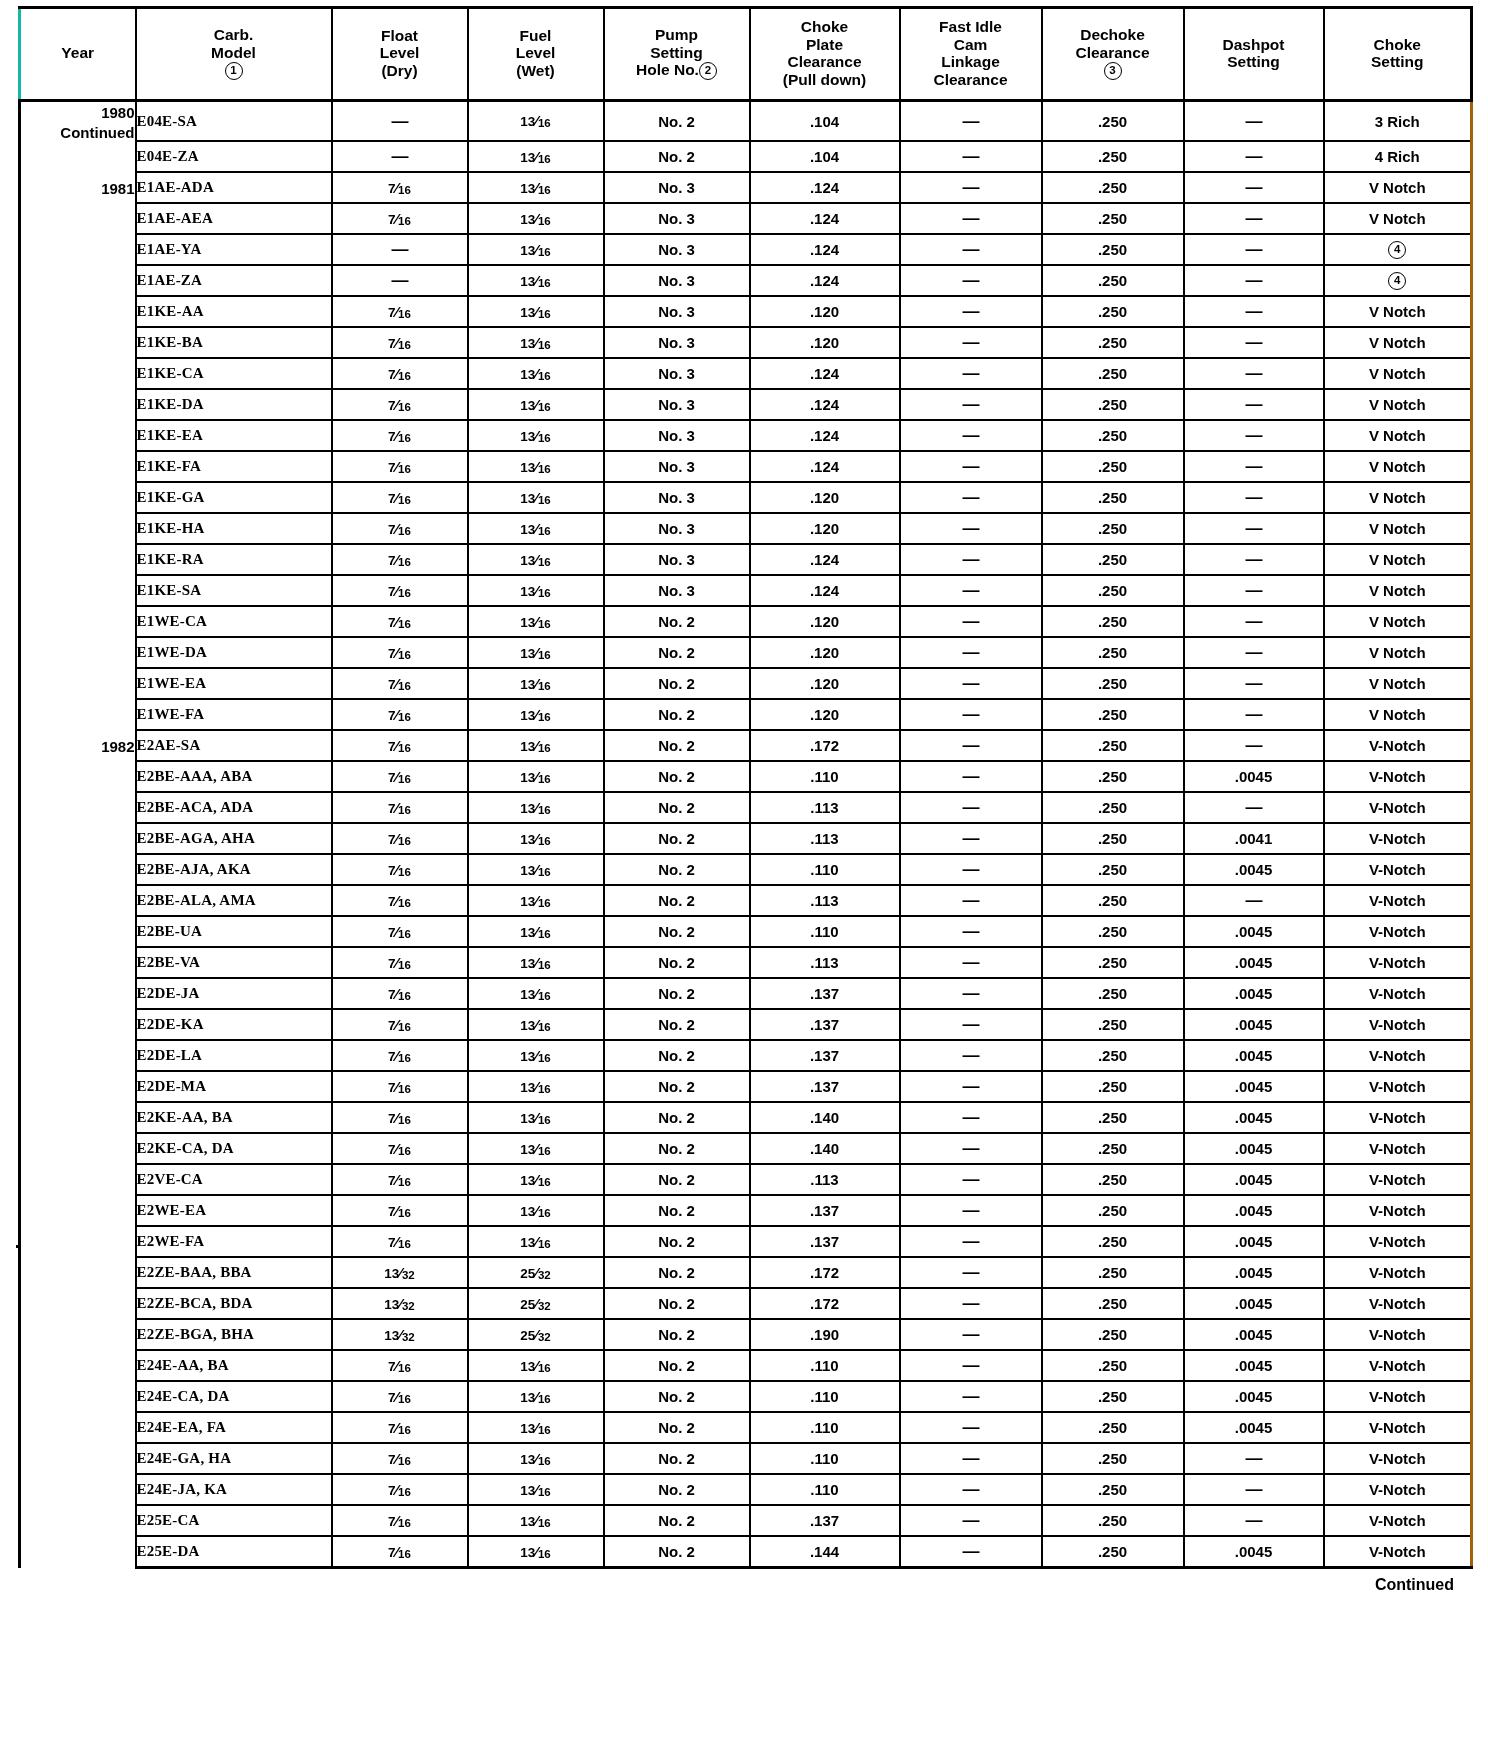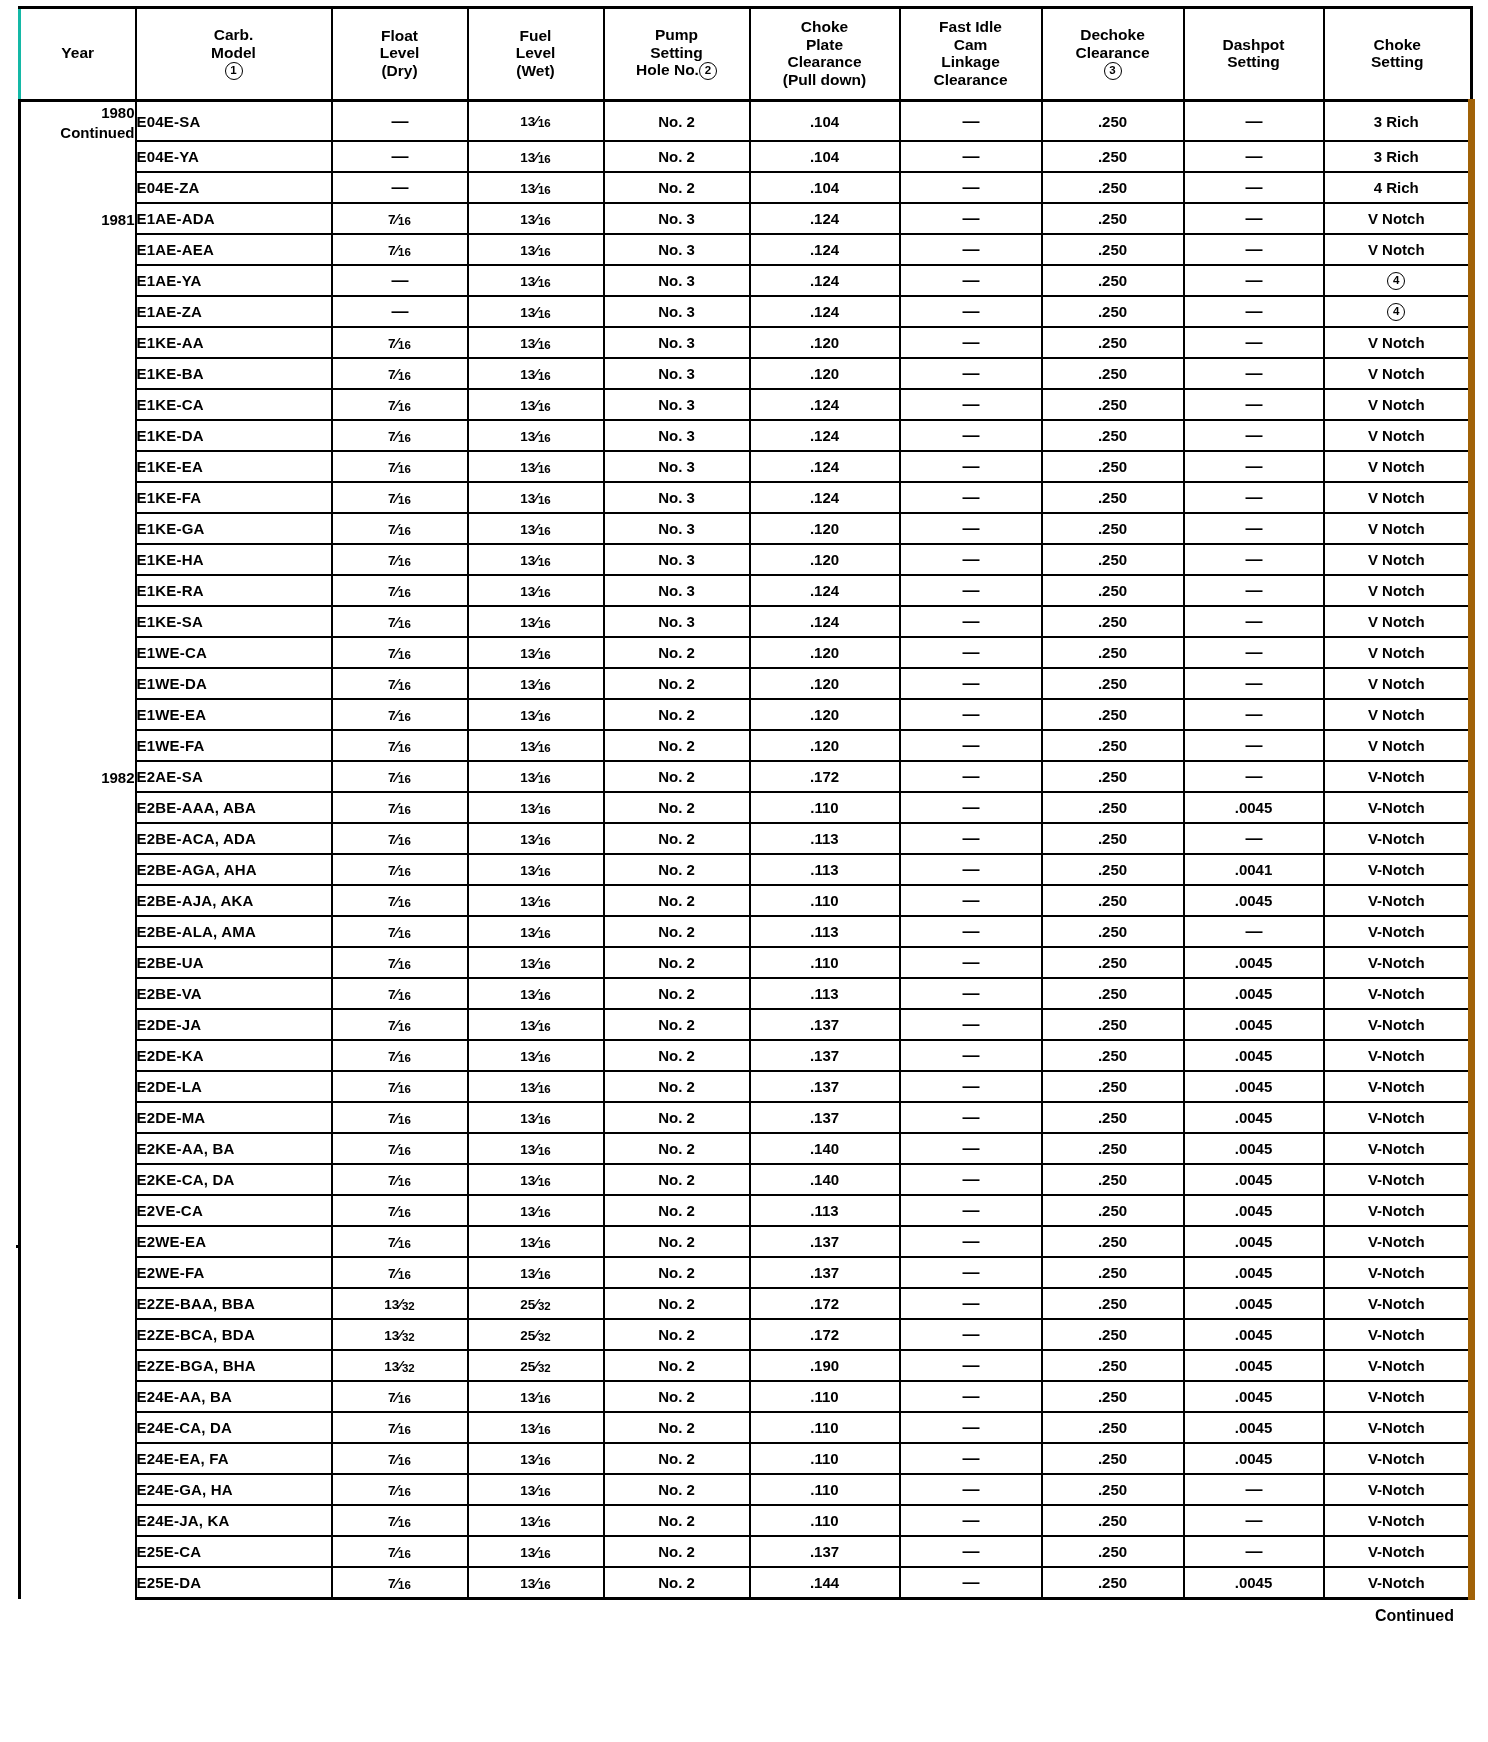--- a/index.html
+++ b/index.html
@@ -55,21 +55,21 @@
   }
   table.spec thead th:first-child { border-left: 3px solid #14b8a6; }
   table.spec thead th:last-child  { border-right: 3px solid #000; }
 
   table.spec tbody td {
     border-bottom: 2px solid #000;
     height: 29px;
     line-height: 1.0;
   }
   table.spec tbody tr td:first-child { border-left: 3px solid #000; }
-  table.spec tbody tr td:last-child  { border-right: 7px solid #a16207; }
+  table.spec tbody tr td:last-child  { border-right: 3px solid #a16207; }
   table.spec tbody tr:last-child td  { border-bottom: 3px solid #000; }
 
   td.year {
     font-weight: bold;
     font-size: 16px;
     text-align: right;
     padding-left: 6px;
     vertical-align: top;
     border-bottom: 0 !important;
     border-left: 3px solid #000;
@@ -77,20 +77,21 @@
   }
   td.year .yline { display: block; line-height: 1.18; padding-top: 2px; }
   td.year.blank { border-bottom: 0 !important; }
 
   td.model {
     font-weight: bold;
     text-align: left;
     padding-left: 9px;
     font-size: 15.5px;
     letter-spacing: 0.2px;
+    font-family: Liberation Serif, serif;
   }
   td.ctr {
     text-align: center;
     font-weight: bold;
   }
   td.num { text-align: center; font-weight: bold; font-size: 15.5px; }
   td.frac { text-align: center; font-weight: bold; font-size: 15px; }
   .fr { display: inline-block; white-space: nowrap; }
   .fr .n { font-size: 13.5px; }
   .fr .s { font-size: 15px; padding: 0 0px; }
@@ -209,32 +210,20 @@
           <td class="frac"><span class="fr"><span class="n">13</span><span class="s">⁄</span><span class="d">16</span></span></td>
           <td class="ctr">No. 2</td>
           <td class="num">.104</td>
           <td class="ctr"><span class="dash">—</span></td>
           <td class="num">.250</td>
           <td class="num"><span class="dash">—</span></td>
           <td class="ctr">3 Rich</td>
         </tr>
         <tr>
           <td class="year blank">&nbsp;</td>
-          <td class="model">E04E-YA</td>
-          <td class="frac"><span class="dash">—</span></td>
-          <td class="frac"><span class="fr"><span class="n">13</span><span class="s">⁄</span><span class="d">16</span></span></td>
-          <td class="ctr">No. 2</td>
-          <td class="num">.104</td>
-          <td class="ctr"><span class="dash">—</span></td>
-          <td class="num">.250</td>
-          <td class="num"><span class="dash">—</span></td>
-          <td class="ctr">3 Rich</td>
-        </tr>
-        <tr>
-          <td class="year blank">&nbsp;</td>
           <td class="model">E04E-ZA</td>
           <td class="frac"><span class="dash">—</span></td>
           <td class="frac"><span class="fr"><span class="n">13</span><span class="s">⁄</span><span class="d">16</span></span></td>
           <td class="ctr">No. 2</td>
           <td class="num">.104</td>
           <td class="ctr"><span class="dash">—</span></td>
           <td class="num">.250</td>
           <td class="num"><span class="dash">—</span></td>
           <td class="ctr">4 Rich</td>
         </tr>

